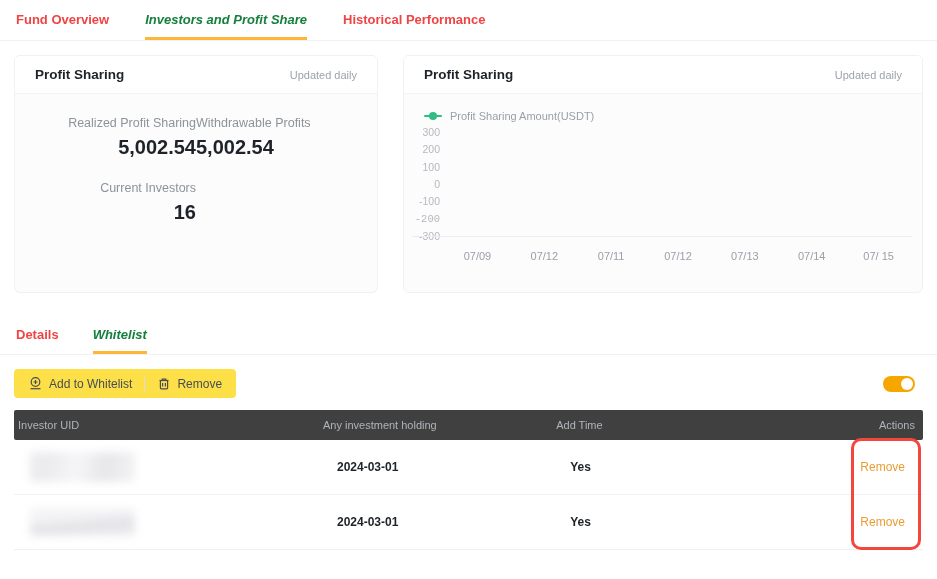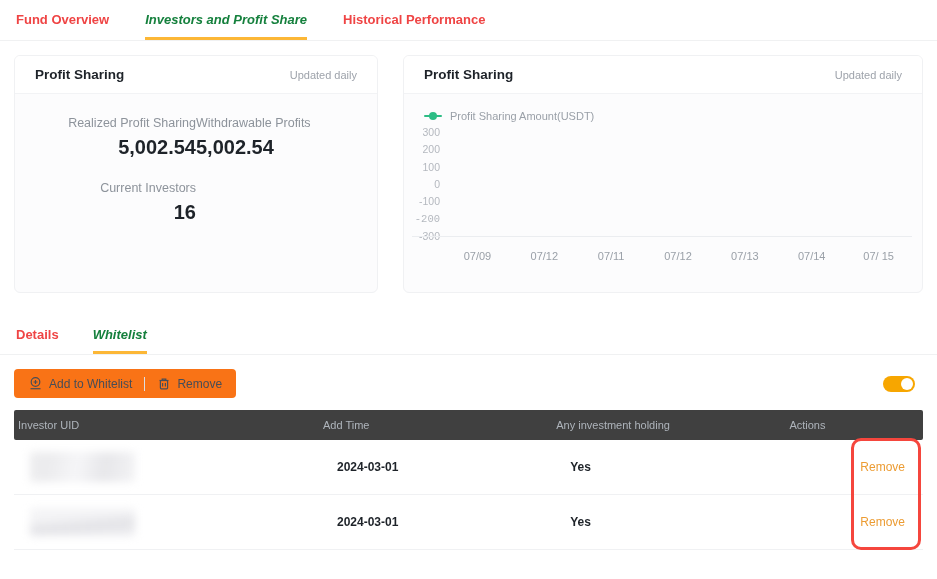--- a/index.html
+++ b/index.html
@@ -42,31 +42,31 @@
   .bar { position:absolute; width:34px; transform:translateX(-50%); background:#4fbe8d; border-radius:1px; }
   .x-labels { display:flex; margin:14px 10px 0 40px; }
   .x-label { flex:1; text-align:center; font-size:11px; color:#9aa0a8; }
 
   
   .section-tabs { display:flex; gap:34px; margin-top:34px; padding:0 16px; border-bottom:1px solid #f0f1f2; }
   .section-tabs .tab { padding-bottom:9px; }
 
   
   .toolbar { display:flex; align-items:center; justify-content:space-between; margin:14px 14px 0 14px; }
-  .btn-group { display:flex; align-items:center; background:#f97316; border-radius:4px; padding:7px 14px; gap:12px; }
+  .btn-group { display:flex; align-items:center; background:#fde047; border-radius:4px; padding:7px 14px; gap:12px; }
   .tool-btn { display:flex; align-items:center; gap:6px; font-size:12px; color:#474d57; cursor:pointer; }
   .tool-sep { width:1px; height:14px; background:#dcdee1; }
   .toggle { position:relative; width:32px; height:16px; background:#f7a600; border-radius:9px; cursor:pointer; margin-right:8px; }
   .toggle .knob { position:absolute; top:2px; right:2px; width:12px; height:12px; background:#ffffff; border-radius:50%; }
 
   
   .table-wrap { position:relative; margin:12px 14px 0 14px; }
   .t-header { display:grid; grid-template-columns:34% 26% 26% 14%; background:#404040; height:30px;
     align-items:center; font-size:11px; color:#aeb4bb; padding:0 8px 0 4px; border-radius:2px; }
-  .t-header .h-actions { }
+  .t-header .h-actions { text-align:right; }
   .t-row { display:grid; grid-template-columns:34% 26% 26% 14%; height:55px; align-items:center;
     font-size:12px; font-weight:bold; color:#1e2329; padding:0 8px 0 4px; border-bottom:1px solid #f0f1f3; }
   .masked { width:105px; height:30px; margin-left:12px; border-radius:3px;
     background:linear-gradient(100deg,#ececee 20%,#f6f6f8 45%,#e7e7ea 70%,#f3f3f5 100%);
     filter:blur(4px); }
   .t-row.second .masked { height:28px; background:linear-gradient(175deg,#f4f4f6 35%,#e2e2e6 60%,#ededf0 90%); }
   .cell-time, .cell-holding { padding-left:14px; }
   .remove-link { color:#ec9c33; text-align:right; cursor:pointer; font-weight:normal; padding-right:10px; }
   .highlight-box { position:absolute; left:837px; top:28px; width:70px; height:112px;
     border:3px solid #f5463d; border-radius:10px; pointer-events:none; }
@@ -187,22 +187,22 @@
     </div>
   </div>
   <div class="toggle">
     <div class="knob"></div>
   </div>
 </div>
 
 <div class="table-wrap">
   <div class="t-header">
     <div>Investor UID</div>
+    <div>Any investment holding</div>
     <div>Add Time</div>
-    <div>Any investment holding</div>
     <div class="h-actions">Actions</div>
   </div>
 
   <div class="t-row">
     <div>
         <div class="masked"></div>
       </div>
     <div class="cell-time">2024-03-01</div>
     <div class="cell-holding">Yes</div>
     <div class="remove-link">Remove</div>

